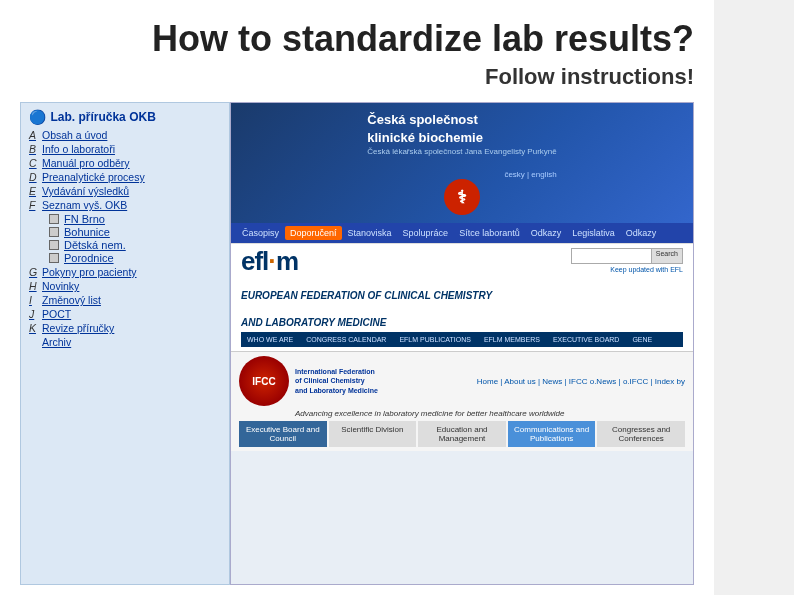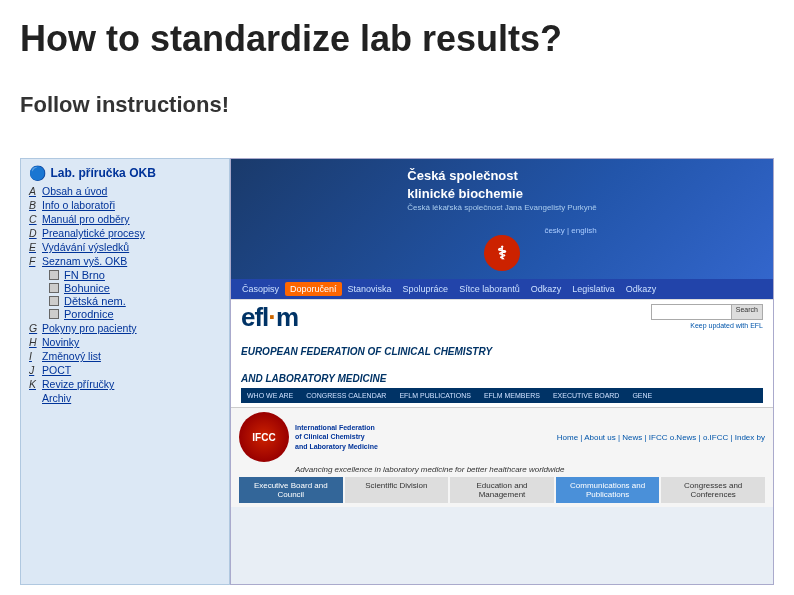--- a/index.html
+++ b/index.html
@@ -5,29 +5,28 @@
     * { margin: 0; padding: 0; box-sizing: border-box; }
     body {
       width: 794px;
       height: 595px;
       background: #f0f0f0;
       font-family: Arial, sans-serif;
       overflow: hidden;
     }
 
     .slide-container {
-      width: 794px;
+      width: 714px;
       height: 595px;
       background: #ffffff;
       position: relative;
       display: flex;
       flex-direction: column;
-      align-items: flex-start;
+      align-items: flex-end;
       padding: 18px 20px 10px 20px;
-      gap: 28px;
     }
 
     .main-title {
       font-size: 36px;
       font-weight: bold;
       color: #222;
       text-align: center;
       margin-bottom: 4px;
     }
 
@@ -322,21 +321,21 @@
       margin-bottom: 3px;
       font-style: italic;
     }
 
     .ifcc-bottom-nav {
       display: flex;
       gap: 2px;
     }
 
     .ifcc-nav-item {
-      padding: 4px 12px;
+      padding: 4px 4px;
       font-size: 8px;
       color: #333;
       background: #ddd;
       cursor: pointer;
       flex: 1;
       text-align: center;
     }
 
     .ifcc-nav-item.blue {
       background: #336699;

